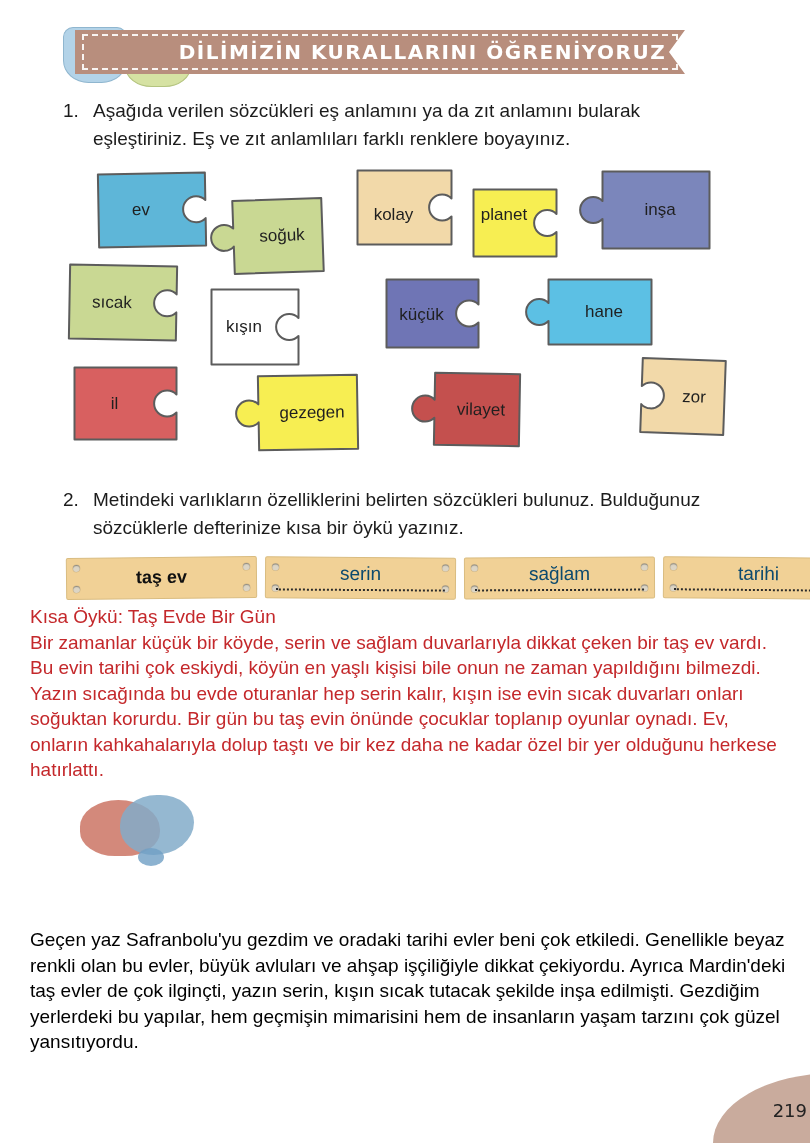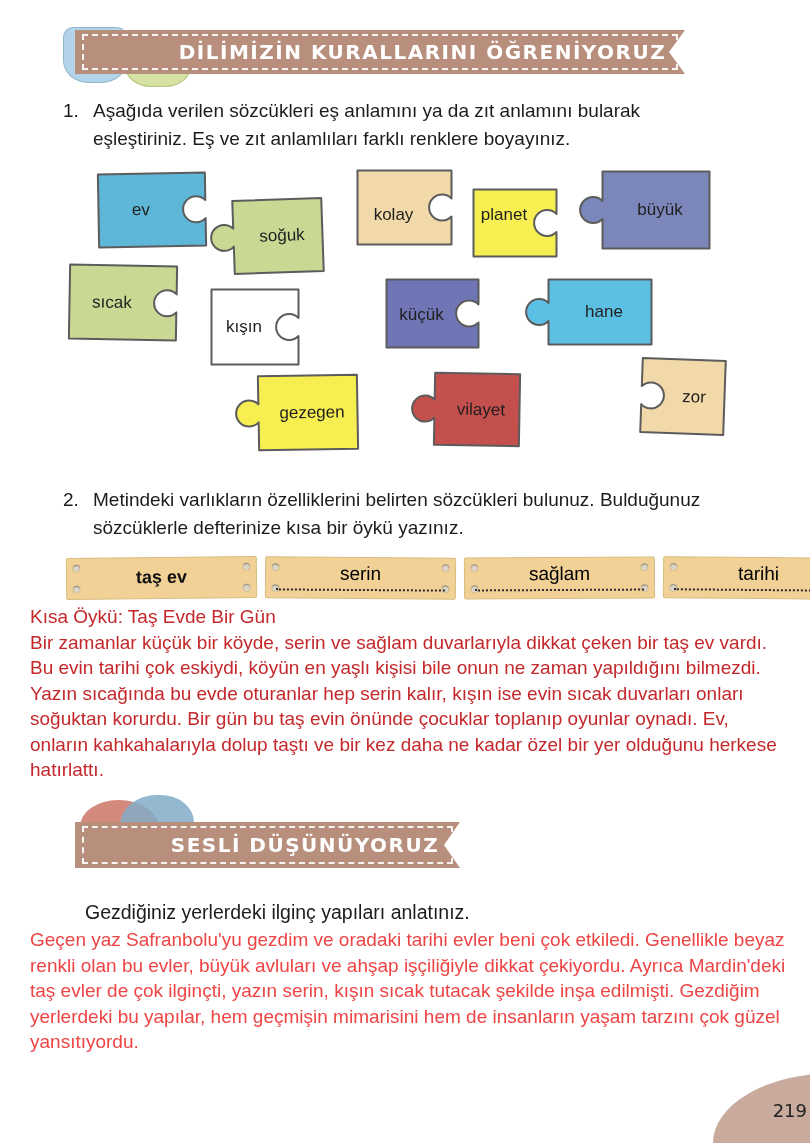--- a/index.html
+++ b/index.html
@@ -43,32 +43,32 @@
 
   
   .tickets{position:absolute;left:66px;top:557px;width:788px;display:flex;gap:8px;}
   .ticket{position:relative;flex:1;height:40px;background:#f1d196;border:1px solid #d9bc80;
           border-radius:2px;display:flex;align-items:center;justify-content:center;}
   .ticket:nth-child(1){transform:rotate(-.6deg);}
   .ticket:nth-child(2){transform:rotate(.4deg);}
   .ticket:nth-child(3){transform:rotate(-.3deg);}
   .ticket:nth-child(4){transform:rotate(.5deg);}
   .ticket .tlabel{font-weight:bold;font-size:18px;color:#101010;position:relative;top:-1px;}
-  .ticket.answer .tlabel{font-weight:normal;font-size:19px;color:#000000;top:-4px;}
+  .ticket.answer .tlabel{font-weight:normal;font-size:19px;color:#0c4a6e;top:-4px;}
   .ticket .line{position:absolute;left:10px;right:10px;bottom:7px;border-bottom:2px dotted #2a2a2a;}
   .riv{position:absolute;width:7px;height:7px;border-radius:50%;background:#dcd5c5;
        box-shadow:inset 0 1px 1px rgba(0,0,0,.35),0 0 0 .5px rgba(0,0,0,.12);}
   .riv.tl{left:6px;top:6px;} .riv.bl{left:6px;bottom:6px;}
   .riv.tr{right:6px;top:6px;} .riv.br{right:6px;bottom:6px;}
 
   
   .story{position:absolute;left:30px;top:604px;width:760px;color:#c4282b;
          font-size:19px;line-height:25.5px;}
   .speak-prompt{position:absolute;left:85px;top:901px;width:650px;font-size:19.5px;color:#1c1c1c;}
-  .speak-answer{position:absolute;left:30px;top:927px;width:762px;color:#ef4444;
+  .speak-answer{position:absolute;left:30px;top:927px;width:762px;color:#000000;
                 font-size:19px;line-height:25.5px;}
 
   
   .page-corner{position:absolute;right:0;bottom:0;width:122px;height:70px;background:#c9ab9d;
                border-top-left-radius:100% 100%;}
   .page-num{position:absolute;right:28px;bottom:22px;font-size:18px;color:#222;
             font-family:"DejaVu Sans",sans-serif;margin-top:24px;}
 </style>
 </head>
 <body>
@@ -110,21 +110,21 @@
       <div class="piece" style="left: 412px; top: 22px; width: 86px; height: 53px;">
     <svg width="86" height="70" viewBox="0 0 86 70">
       <path fill="#f7ee52" stroke="#5c5c5c" stroke-width="2" stroke-linejoin="round" d="M 1.5 1.5 L 84.5 1.5 L 84.5 26 A 13 13 0 1 0 84.5 44 L 84.5 68.5 L 1.5 68.5 Z"></path>
     </svg>
     <div class="plabel" style="padding-right: 22px;">planet</div>
   </div>
       <div class="piece" style="left: 541px; top: 4px; width: 110px; height: 80px;">
     <svg width="110" height="80" viewBox="0 0 110 80">
       <path fill="#7b86bb" stroke="#5c5c5c" stroke-width="2" stroke-linejoin="round" d="M 1.5 1.5 L 108.5 1.5 L 108.5 78.5 L 1.5 78.5 L 1.5 49 A 13 13 0 1 1 1.5 31 Z"></path>
     </svg>
-    <div class="plabel" style="padding-left: 8px;">büyük</div>
+    <div class="plabel" style="padding-left: 8px;">inşa</div>
   </div>
       <div class="piece" style="left: 8px; top: 98px; width: 110px; height: 77px; transform: rotate(1deg);">
     <svg width="110" height="77" viewBox="0 0 110 77">
       <path fill="#c9d893" stroke="#5c5c5c" stroke-width="2" stroke-linejoin="round" d="M 1.5 1.5 L 108.5 1.5 L 108.5 29.5 A 13 13 0 1 0 108.5 47.5 L 108.5 75.5 L 1.5 75.5 Z"></path>
     </svg>
     <div class="plabel" style="padding-right: 22px;">sıcak</div>
   </div>
       <div class="piece" style="left: 150px; top: 122px; width: 90px; height: 78px;">
     <svg width="90" height="78" viewBox="0 0 90 78">
       <path fill="#ffffff" stroke="#5c5c5c" stroke-width="2" stroke-linejoin="round" d="M 1.5 1.5 L 88.5 1.5 L 88.5 30 A 13 13 0 1 0 88.5 48 L 88.5 76.5 L 1.5 76.5 Z"></path>
@@ -136,20 +136,26 @@
       <path fill="#6f75b5" stroke="#5c5c5c" stroke-width="2" stroke-linejoin="round" d="M 1.5 1.5 L 93.5 1.5 L 93.5 26.5 A 13 13 0 1 0 93.5 44.5 L 93.5 69.5 L 1.5 69.5 Z"></path>
     </svg>
     <div class="plabel" style="padding-right: 22px;">küçük</div>
   </div>
       <div class="piece" style="left: 487px; top: 112px; width: 106px; height: 68px;">
     <svg width="106" height="68" viewBox="0 0 106 68">
       <path fill="#5cc0e4" stroke="#5c5c5c" stroke-width="2" stroke-linejoin="round" d="M 1.5 1.5 L 104.5 1.5 L 104.5 66.5 L 1.5 66.5 L 1.5 43 A 13 13 0 1 1 1.5 25 Z"></path>
     </svg>
     <div class="plabel" style="padding-left: 8px;">hane</div>
   </div>
+      <div class="piece" style="left: 13px; top: 200px; width: 105px; height: 75px;">
+    <svg width="105" height="75" viewBox="0 0 105 75">
+      <path fill="#d86060" stroke="#5c5c5c" stroke-width="2" stroke-linejoin="round" d="M 1.5 1.5 L 103.5 1.5 L 103.5 28.5 A 13 13 0 1 0 103.5 46.5 L 103.5 73.5 L 1.5 73.5 Z"></path>
+    </svg>
+    <div class="plabel" style="padding-right: 22px;">il</div>
+  </div>
       <div class="piece" style="left: 197px; top: 208px; width: 102px; height: 77px; transform: rotate(-1deg);">
     <svg width="102" height="77" viewBox="0 0 102 77">
       <path fill="#f7ee52" stroke="#5c5c5c" stroke-width="2" stroke-linejoin="round" d="M 1.5 1.5 L 100.5 1.5 L 100.5 75.5 L 1.5 75.5 L 1.5 47.5 A 13 13 0 1 1 1.5 29.5 Z"></path>
     </svg>
     <div class="plabel" style="padding-left: 8px;">gezegen</div>
   </div>
       <div class="piece" style="left: 373px; top: 206px; width: 88px; height: 75px; transform: rotate(1deg);">
     <svg width="88" height="75" viewBox="0 0 88 75">
       <path fill="#c4504e" stroke="#5c5c5c" stroke-width="2" stroke-linejoin="round" d="M 1.5 1.5 L 86.5 1.5 L 86.5 73.5 L 1.5 73.5 L 1.5 46.5 A 13 13 0 1 1 1.5 28.5 Z"></path>
     </svg>
@@ -205,23 +211,18 @@
 
   <div class="story">
     <div>Kısa Öykü: Taş Evde Bir Gün</div>
     <div>Bir zamanlar küçük bir köyde, serin ve sağlam duvarlarıyla dikkat çeken bir taş ev vardı. Bu evin tarihi çok eskiydi, köyün en yaşlı kişisi bile onun ne zaman yapıldığını bilmezdi. Yazın sıcağında bu evde oturanlar hep serin kalır, kışın ise evin sıcak duvarları onları soğuktan korurdu. Bir gün bu taş evin önünde çocuklar toplanıp oyunlar oynadı. Ev, onların kahkahalarıyla dolup taştı ve bir kez daha ne kadar özel bir yer olduğunu herkese hatırlattı.</div>
   </div>
 
   <div class="blob d2a"></div>
   <div class="blob d2b"></div>
   <div class="blob d2c"></div>
 
-  <div class="banner banner2">
-    <div class="dash"></div>
-    <div class="title">SESLİ DÜŞÜNÜYORUZ</div>
-  </div>
-
-  <div class="speak-prompt">Gezdiğiniz yerlerdeki ilginç yapıları anlatınız.</div>
+
   <div class="speak-answer">Geçen yaz Safranbolu'yu gezdim ve oradaki tarihi evler beni çok etkiledi. Genellikle beyaz renkli olan bu evler, büyük avluları ve ahşap işçiliğiyle dikkat çekiyordu. Ayrıca Mardin'deki taş evler de çok ilginçti, yazın serin, kışın sıcak tutacak şekilde inşa edilmişti. Gezdiğim yerlerdeki bu yapılar, hem geçmişin mimarisini hem de insanların yaşam tarzını çok güzel yansıtıyordu.</div>
 
   <div class="page-corner"></div>
   <div class="page-num">219</div>
 </div>
 
 </body></html>

